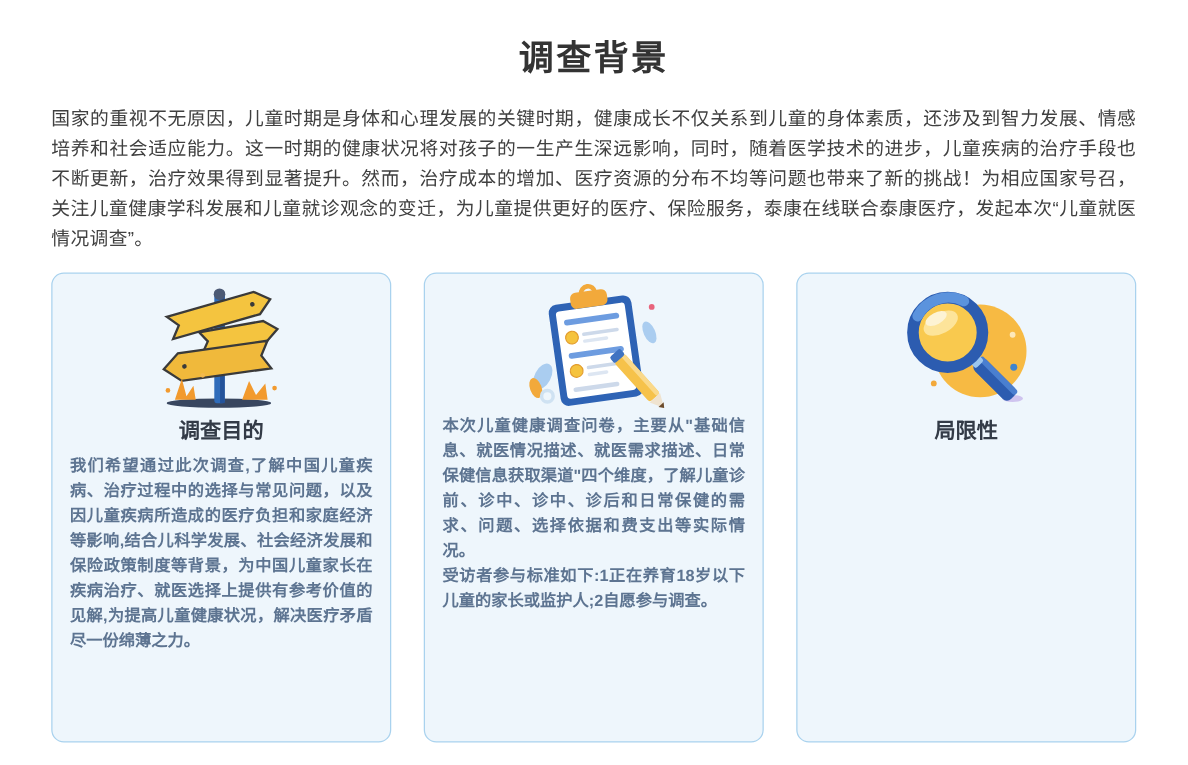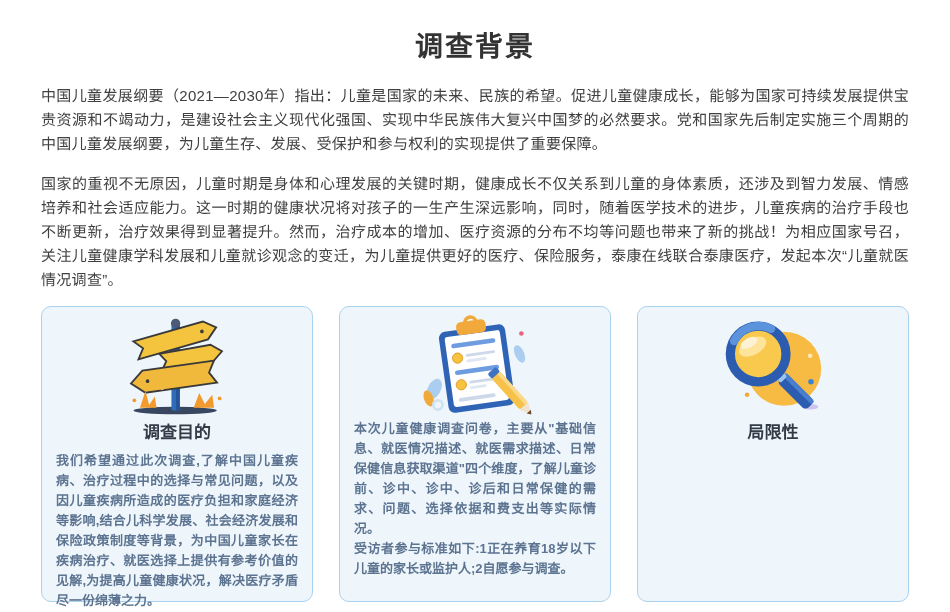--- a/index.html
+++ b/index.html
@@ -33,21 +33,21 @@
   .intro p + p { margin-top: 16px; }
 
   .cards {
     display: flex;
     gap: 26px;
     margin: 14px 41px 0;
   }
   .card {
     flex: 1;
     box-sizing: border-box;
-    height: 296px;
+    height: 376px;
     background: #eef6fc;
     border: 1px solid #a9d2ee;
     border-radius: 10px;
     padding: 6px 14px 12px;
   }
   .card-illus {
     height: 106px;
     display: flex;
     align-items: center;
     justify-content: center;
@@ -70,21 +70,20 @@
   }
 </style>
 </head>
 <body>
 
 <div class="page">
 
   <h1 class="page-title">调查背景</h1>
 
   <div class="intro">
-    <p>中国儿童发展纲要（2021—2030年）指出：儿童是国家的未来、民族的希望。促进儿童健康成长，能够为国家可持续发展提供宝贵资源和不竭动力，是建设社会主义现代化强国、实现中华民族伟大复兴中国梦的必然要求。党和国家先后制定实施三个周期的中国儿童发展纲要，为儿童生存、发展、受保护和参与权利的实现提供了重要保障。</p>
     <p>国家的重视不无原因，儿童时期是身体和心理发展的关键时期，健康成长不仅关系到儿童的身体素质，还涉及到智力发展、情感培养和社会适应能力。这一时期的健康状况将对孩子的一生产生深远影响，同时，随着医学技术的进步，儿童疾病的治疗手段也不断更新，治疗效果得到显著提升。然而，治疗成本的增加、医疗资源的分布不均等问题也带来了新的挑战！为相应国家号召，关注儿童健康学科发展和儿童就诊观念的变迁，为儿童提供更好的医疗、保险服务，泰康在线联合泰康医疗，发起本次“儿童就医情况调查”。</p>
   </div>
 
   <div class="cards">
 
     <div class="card">
       <div class="card-illus">
         <svg viewBox="0 0 160 110" xmlns="http://www.w3.org/2000/svg">
           <ellipse cx="78" cy="103" rx="45" ry="4" fill="#38465f"></ellipse>
           <rect x="74" y="8" width="9" height="95" rx="2" fill="#2f6cba"></rect>

